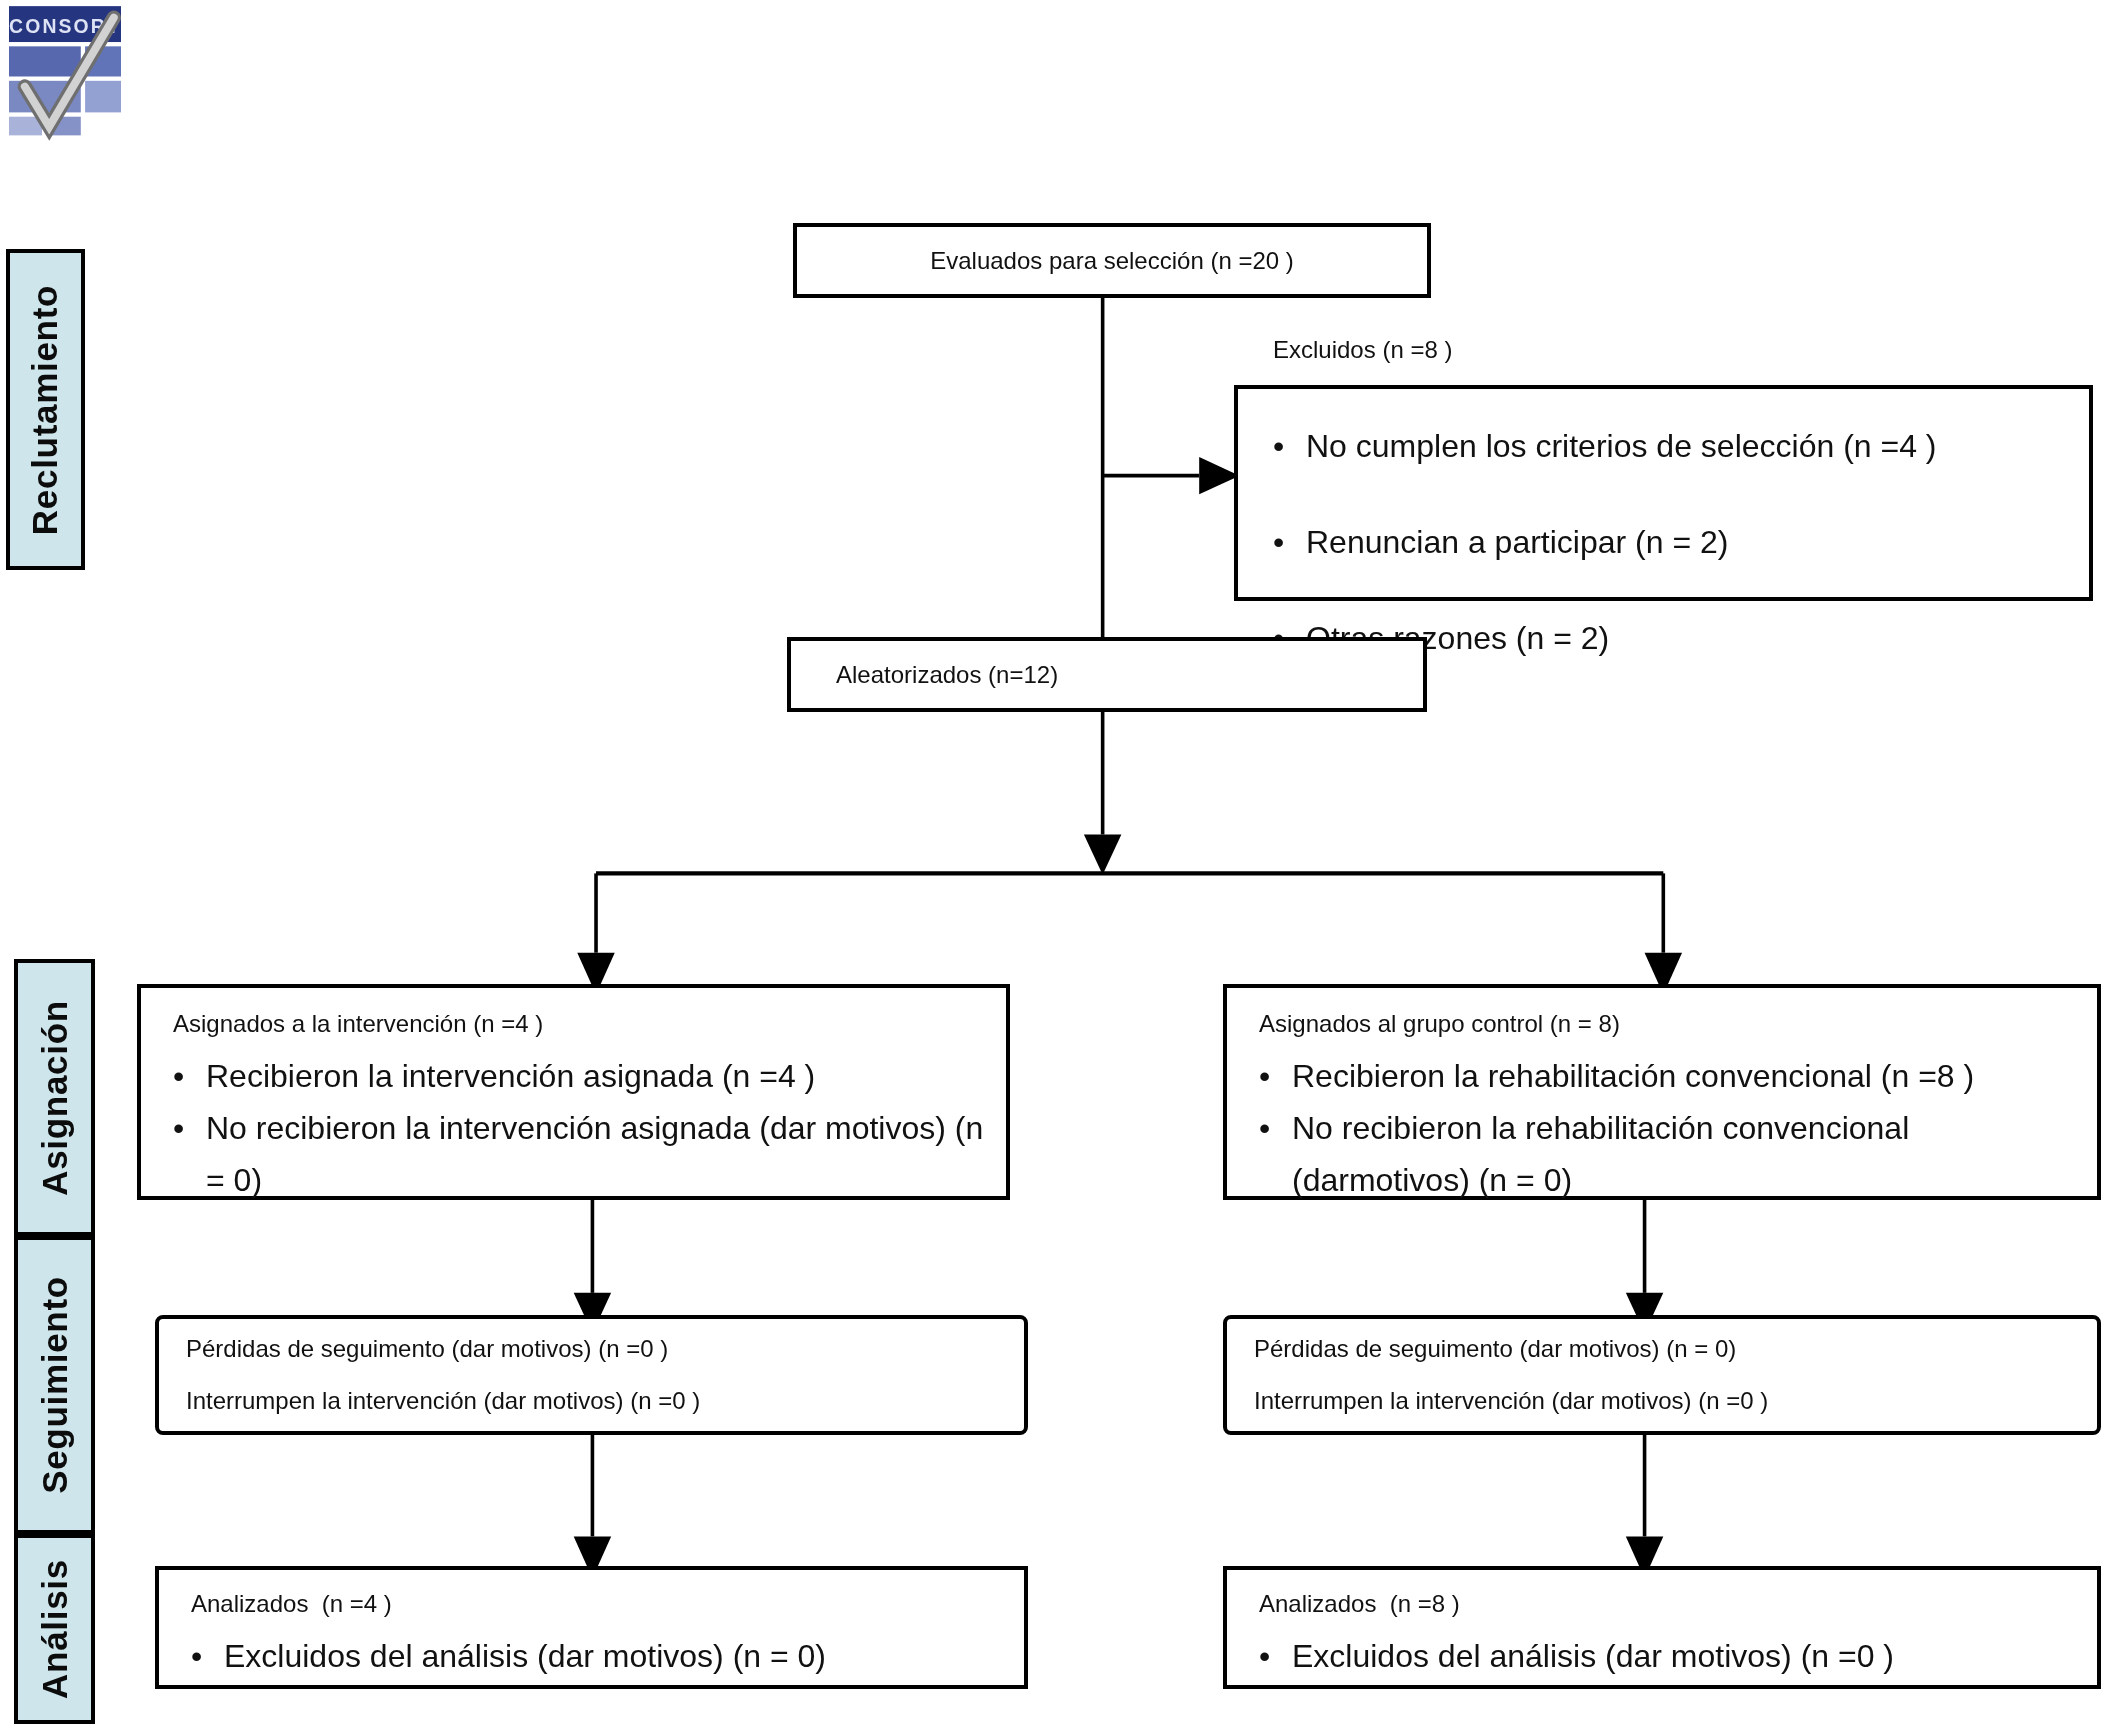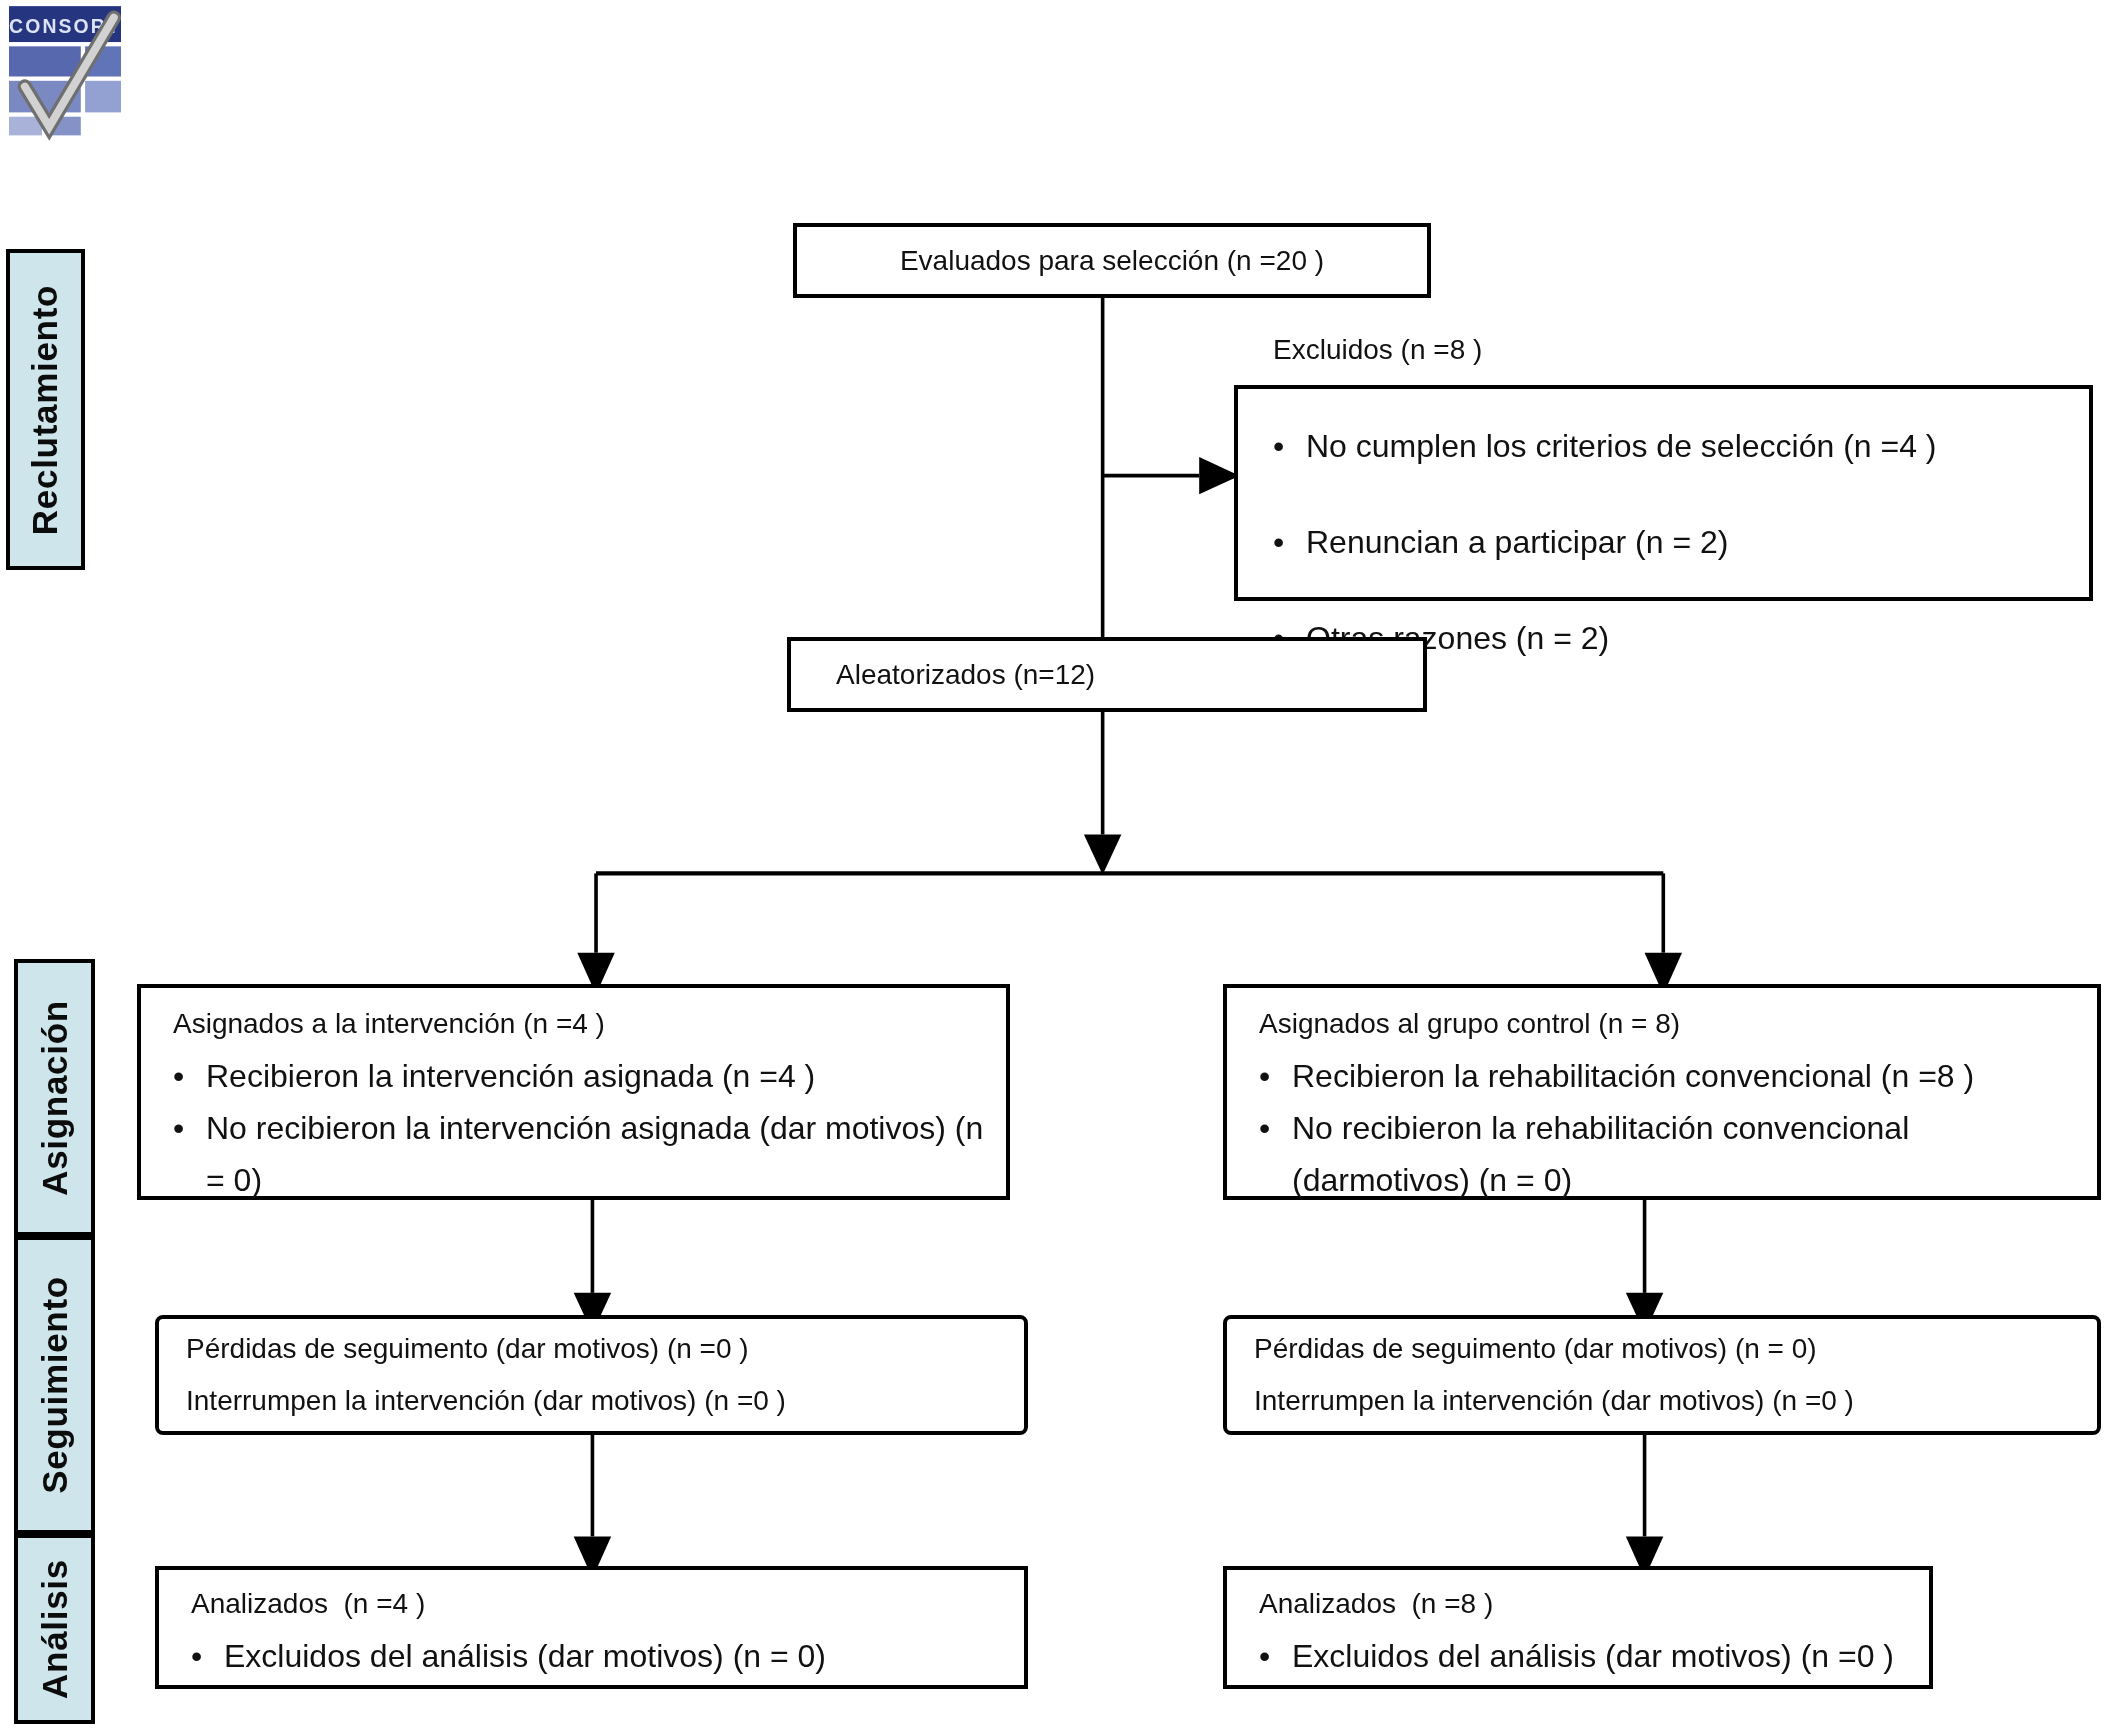--- a/index.html
+++ b/index.html
@@ -15,21 +15,21 @@
 
   
   .fbox {
     position: absolute;
     background: #ffffff;
     border: 4.3px solid #000000;
     box-sizing: border-box;
     display: flex;
     flex-direction: column;
   }
-  .fbox .line  { white-space: pre; font-size: 28px; line-height: 52px; }
+  .fbox .line  { white-space: pre; font-size: 24px; line-height: 52px; }
   .brow        { display: flex; font-size: 32px; line-height: 52px; }
   .brow .dot   { width: 33px; flex: none; white-space: pre; }
   .brow .btext { white-space: pre-wrap; }
 
   .center-both { align-items: center; justify-content: center; }
   .v-center    { justify-content: center; }
 
   .pad-excluded { padding: 8.6px 8.6px 5.8px 35px; gap: 44px; }
   .pad-alloc    { padding: 10px 8.6px 5.8px 32px; }
   .pad-follow   { padding-left: 27px; padding-right: 5.8px; border-radius: 8px; }
@@ -194,21 +194,21 @@
   </div>
 
   <div class="fbox pad-analysis v-center" style="left:155px; top:1566px; width:873px; height:123px;">
     <div class="line">Analizados  (n =4 )</div>
     <div class="brow">
       <span class="dot">• </span>
       <span class="btext">Excluidos del análisis (dar motivos) (n = 0)</span>
     </div>
   </div>
 
-  <div class="fbox pad-analysis v-center" style="left:1223px; top:1566px; width:710px; height:123px;">
+  <div class="fbox pad-analysis v-center" style="left:1223px; top:1566px; width:878px; height:123px;">
     <div class="line">Analizados  (n =8 )</div>
     <div class="brow">
       <span class="dot">• </span>
       <span class="btext">Excluidos del análisis (dar motivos) (n =0 )</span>
     </div>
   </div>
 
 </div>
 
 

